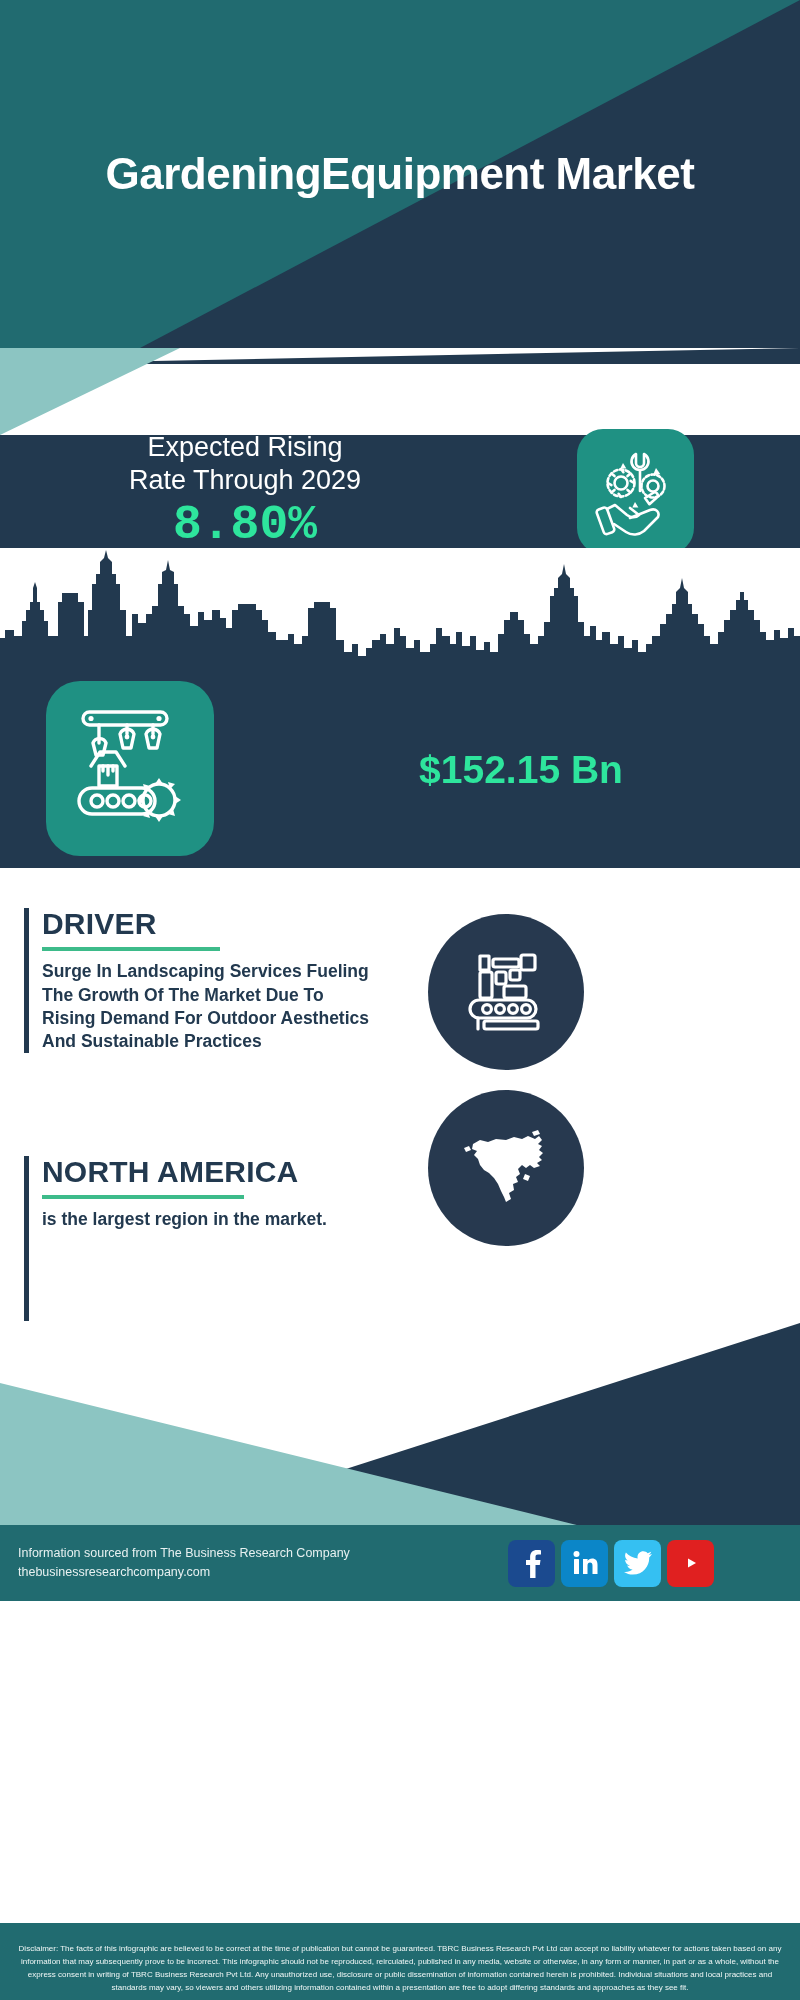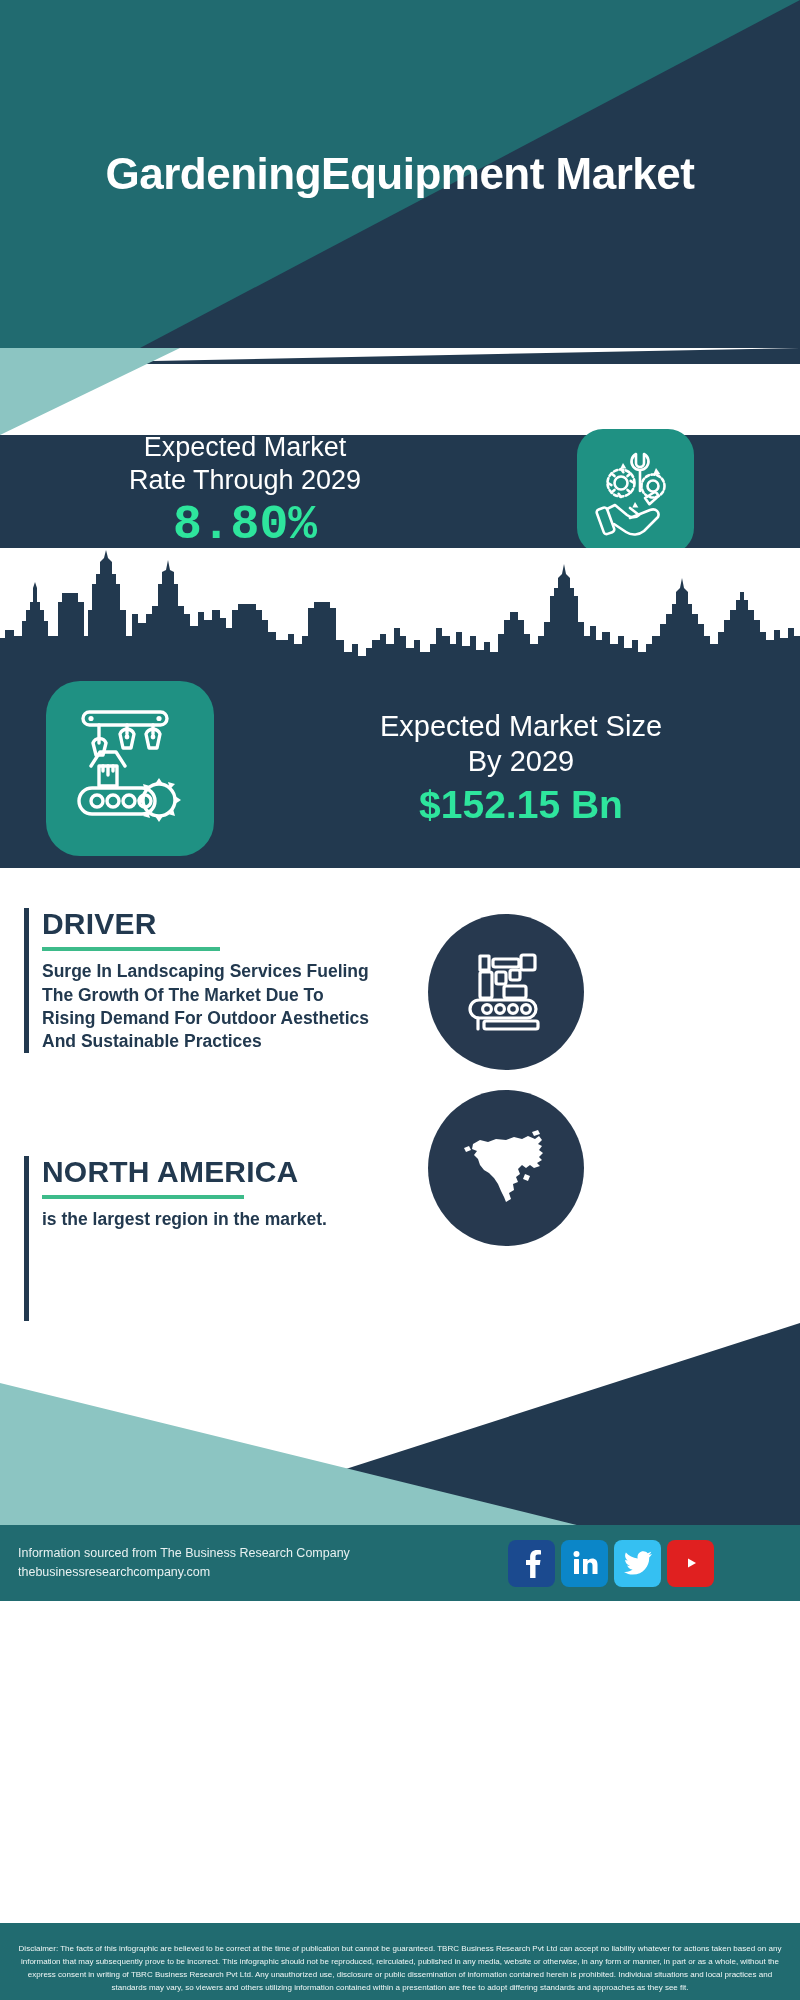--- a/index.html
+++ b/index.html
@@ -143,21 +143,21 @@
 
 <section id="band1">
   <div class="darkslice"></div>
   <div class="lightteal"></div>
 </section>
 
 <section id="growth">
   <div id="growth-inner">
     <div id="growth-text">
       <div id="growth-label">
-        <div>Expected Market</div>
+        <div>Expected Rising</div>
         <div>Rate Through 2029</div>
       </div>
       <div id="growth-value">8.80%</div>
     </div>
     <div id="growth-icon-wrap">
       <div class="icon-tile">
         <svg width="82" height="92" viewBox="0 0 82 92" fill="none" stroke="#ffffff" stroke-width="2.6" stroke-linecap="round" stroke-linejoin="round">
 
           <path d="M42 8 l0 9 a4 4 0 0 0 8 0 l0 -9 a8.5 8.5 0 1 1 -8 0 z"></path>
           <path d="M46 25 l0 20"></path>
@@ -244,24 +244,20 @@
           <circle cx="60" cy="97" r="6"></circle>
           <circle cx="76" cy="97" r="6"></circle>
 
           <circle cx="90" cy="96" r="16"></circle>
           <path d="M90 74 l4 6 -8 0 z M90 118 l-4 -6 8 0 z M68 96 l6 4 0 -8 z M112 96 l-6 -4 0 8 z
                    M74 80 l7 2 -5 5 z M106 112 l-7 -2 5 -5 z M74 112 l5 -5 2 7 z M106 80 l-5 5 -2 -7 z" fill="#ffffff" stroke="none"></path>
         </svg>
       </div>
     </div>
     <div id="market-text">
-      <div id="market-label">
-        <div>Expected Market Size</div>
-        <div>By 2029</div>
-      </div>
       <div id="market-value">$152.15 Bn</div>
     </div>
   </div>
 </section>
 
 <section id="content">
 
   <div class="info-block" id="driver-block">
     <div class="blk-heading">DRIVER</div>
     <div class="blk-rule"></div>

